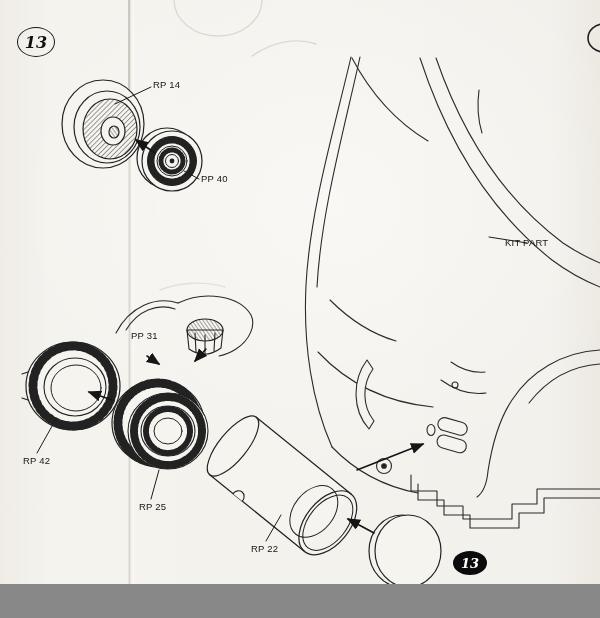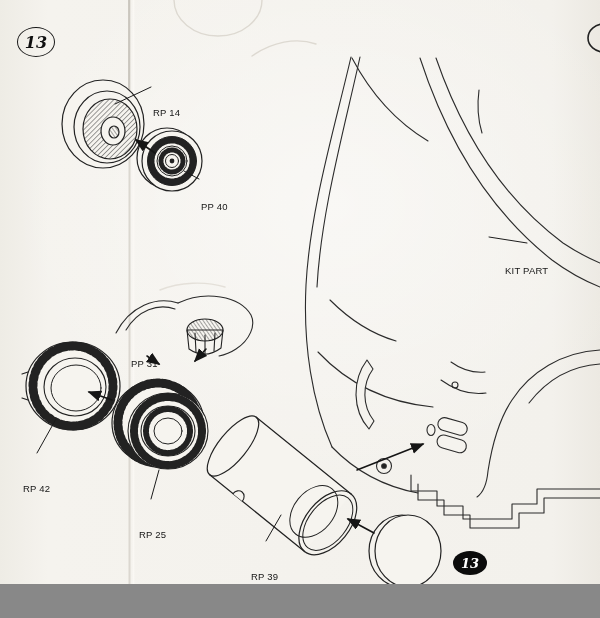--- a/index.html
+++ b/index.html
@@ -7,21 +7,21 @@
     position:relative; width:600px; height:584px; overflow:hidden;
     background:
       radial-gradient(90% 80% at 55% 35%, rgba(255,255,255,.45), rgba(0,0,0,0) 60%),
       linear-gradient(to right, #eeece5, #f5f3ee 8%, #f3f1ec 92%, #ecE9e2),
       #f3f1ec;
     font-family:"Liberation Sans", sans-serif;
   }
   svg.art { position:absolute; left:0; top:0; }
   .lbl {
     position:absolute; font-size:9.5px; color:#151515; letter-spacing:.2px;
-    white-space:nowrap; font-family:"Liberation Sans", sans-serif;margin-top:28px;
+    white-space:nowrap; font-family:"Liberation Sans", sans-serif;
   }
   .step-oval {
     position:absolute; border:1.7px solid #191919; border-radius:50%;
     display:flex; align-items:center; justify-content:center;
     font-family:"DejaVu Serif", serif; font-style:italic; font-weight:bold;
     color:#101010; background:transparent;
   }
   .s13 { left:17px; top:27px; width:36px; height:28px; font-size:16px; }
   .s14 { left:25px; top:227px; width:42px; height:32px; font-size:18px; }
   .badge {
@@ -187,20 +187,20 @@
 
   <div class="step-oval s13">
     <span>13</span>
   </div>
 
   <span class="lbl" style="left:153px; top:79px">RP 14</span>
   <span class="lbl" style="left:201px; top:173px">PP 40</span>
   <span class="lbl" style="left:131px; top:330px">PP 31</span>
   <span class="lbl" style="left:23px;  top:455px">RP 42</span>
   <span class="lbl" style="left:139px; top:501px">RP 25</span>
-  <span class="lbl" style="left:251px; top:543px">RP 39</span>
+  <span class="lbl" style="left:251px; top:543px">RP 22</span>
   <span class="lbl" style="left:505px; top:237px">KIT PART</span>
 
   <div class="badge">
     <span>13</span>
   </div>
 
 </div>
 
 </body></html>

